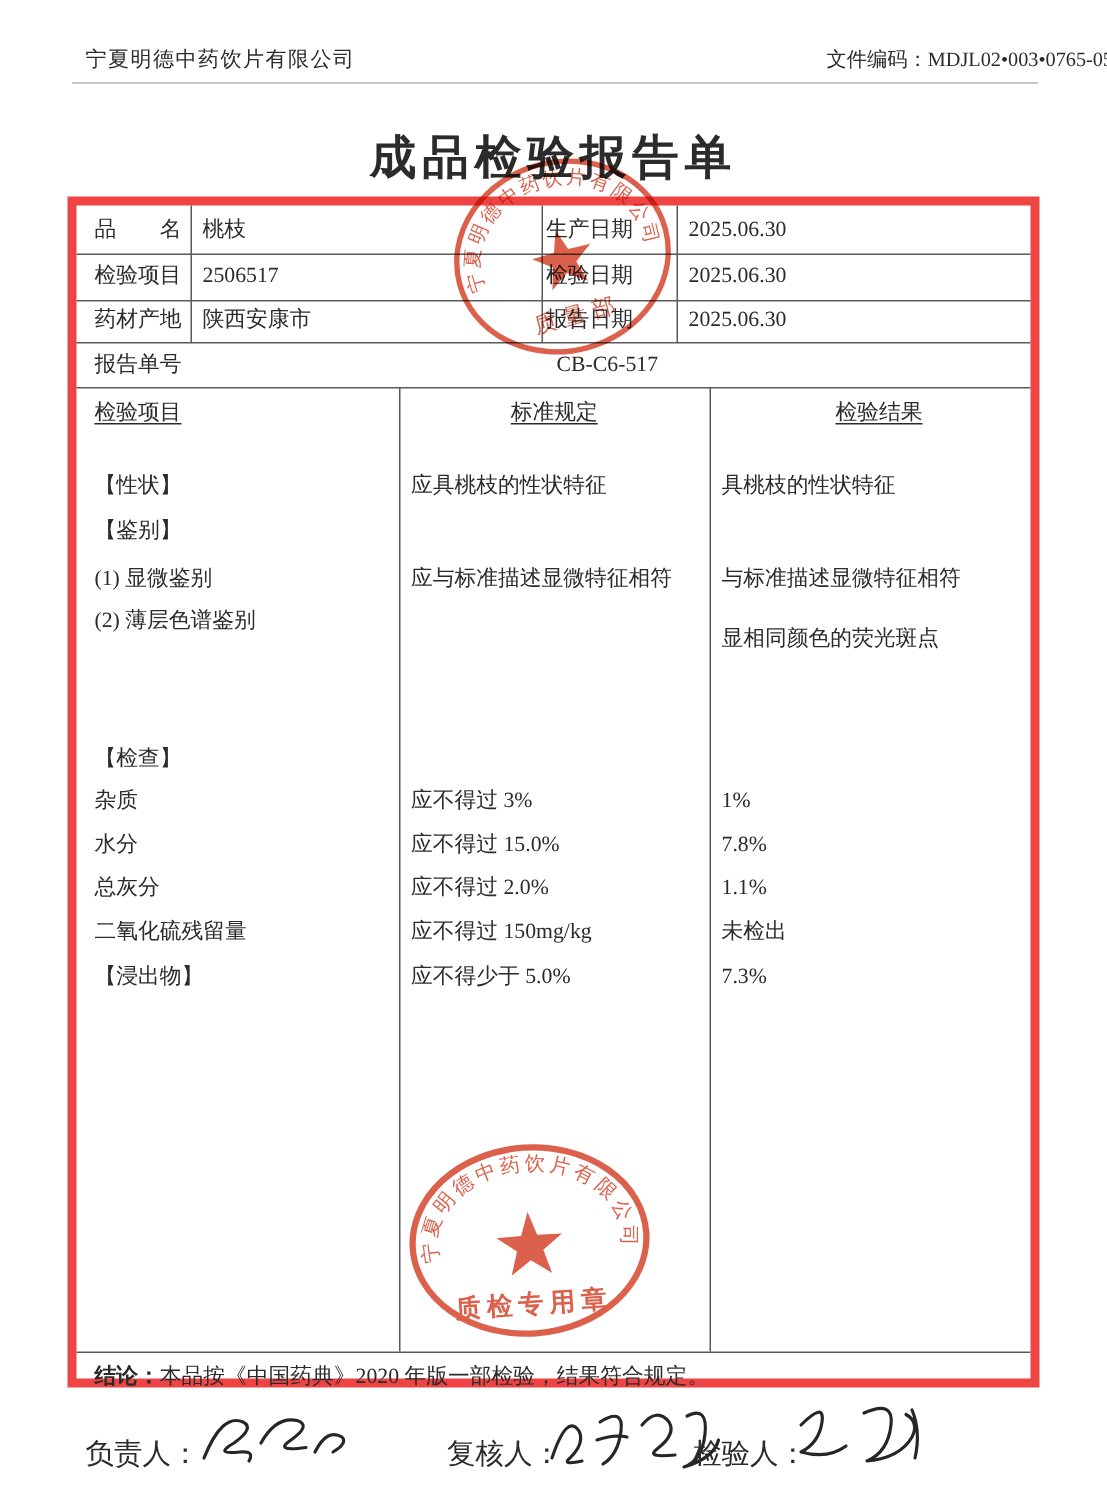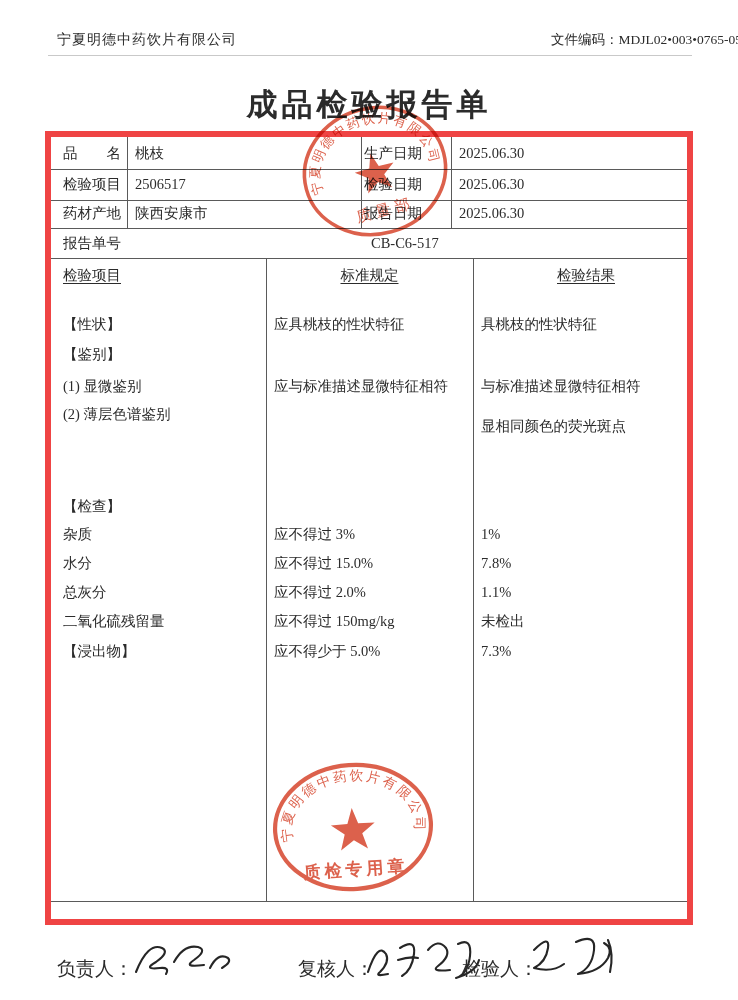--- a/index.html
+++ b/index.html
@@ -110,20 +110,21 @@
 
     <div class="cell c3" style="top:177px;">具桃枝的性状特征</div>
     <div class="cell c3" style="top:239px;">与标准描述显微特征相符</div>
     <div class="cell c3" style="top:267px;margin-top:12px;">显相同颜色的荧光斑点</div>
     <div class="cell c3" style="top:387px;">1%</div>
     <div class="cell c3" style="top:416px;">7.8%</div>
     <div class="cell c3" style="top:445px;">1.1%</div>
     <div class="cell c3" style="top:474px;">未检出</div>
     <div class="cell c3" style="top:504px;">7.3%</div>
 
+    <div class="cell" style="left:12px; top:771px;"><span class="concl-label">结论：</span><span>本品按《中国药典》2020 年版一部检验，结果符合规定。</span></div>
   </div>
 
   <svg class="stamp" style="left:292px; top:94px;" width="166" height="154" viewBox="0 0 166 154">
     <g transform="rotate(-15 83 77)" fill="#d6452c">
       <ellipse cx="83" cy="77" rx="71" ry="63" fill="none" stroke="#d6452c" stroke-width="3.6"></ellipse>
       <path id="arcTop" d="M 28.9 89.4 A 56 48 0 1 1 137.1 89.4" fill="none"></path>
       <text font-size="13" letter-spacing="2" fill="#d6452c">
         <textPath href="#arcTop" startOffset="50%" text-anchor="middle">宁夏明德中药饮片有限公司</textPath>
       </text>
       <polygon points="83,59 87.9,73.2 103,73.5 91,82.6 95.3,97 83,88.4 70.7,97 75,82.6 63,73.5 78.1,73.2"></polygon>

